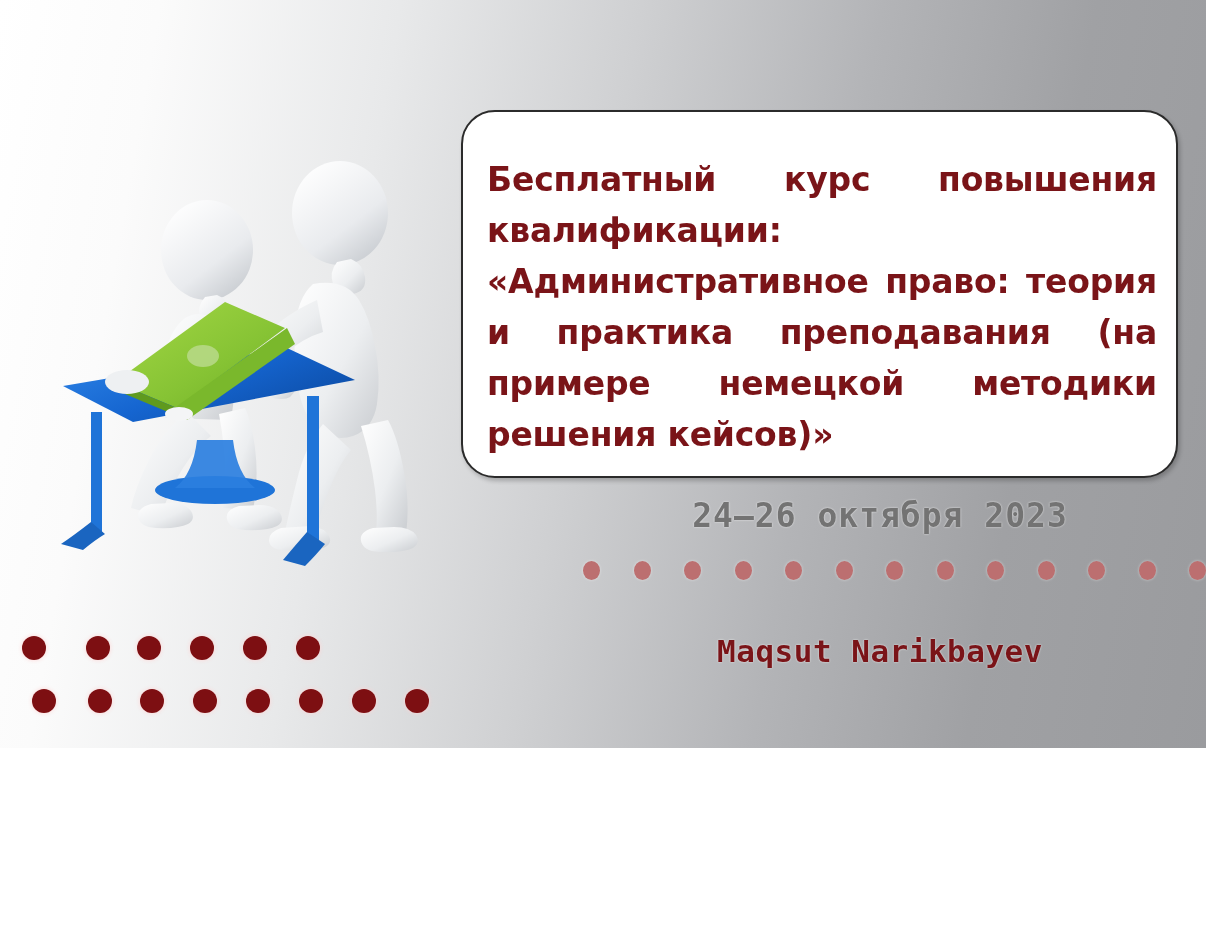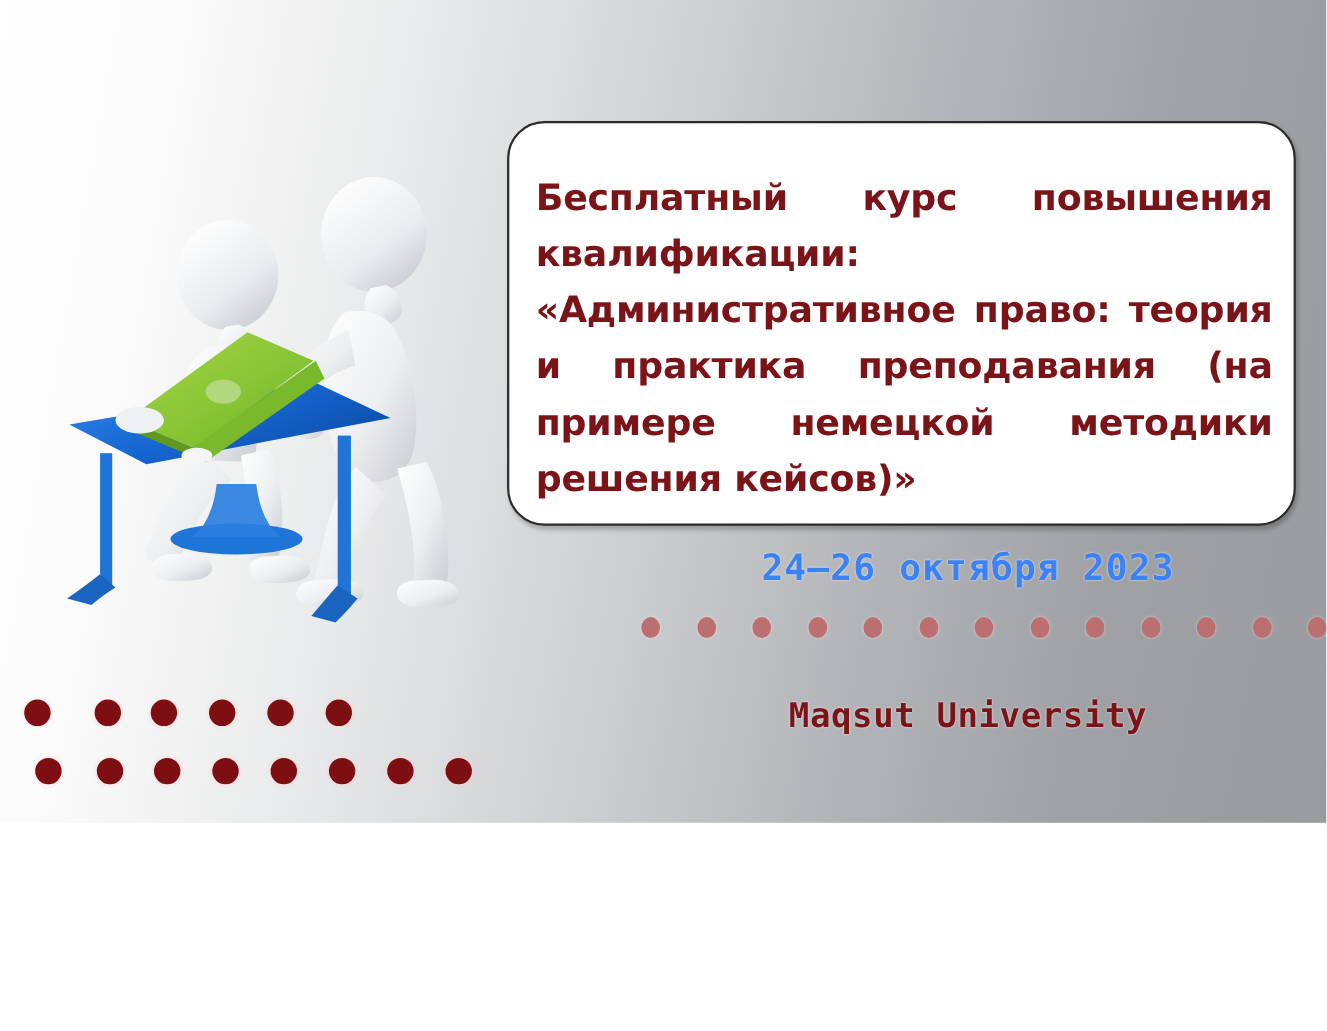--- a/index.html
+++ b/index.html
@@ -77,21 +77,21 @@
     letter-spacing: -0.2px;
   }
 
   
   .date-line {
     position: absolute;
     left: 640px;
     top: 496px;
     width: 480px;
     text-align: center;
-    color: #3b82f6;
+    color: #737373;
     font-family: "DejaVu Sans Mono", monospace;
     font-weight: bold;
     font-size: 33px;
     letter-spacing: 1px;
     text-shadow: 0 0 2px rgba(255,255,255,0.85);
   }
 
   
   .dot-row-right {
     position: absolute;
@@ -240,21 +240,21 @@
     <span class="dot"></span>
     <span class="dot"></span>
     <span class="dot"></span>
     <span class="dot"></span>
     <span class="dot"></span>
     <span class="dot"></span>
     <span class="dot"></span>
   </div>
 
   <div class="uni-block">
-    <div>Maqsut University</div>
+    <div>Maqsut Narikbayev</div>
   </div>
 
   <div class="dotgrid">
     <span class="gdot" style="left:22px;  top:10px;"></span>
     <span class="gdot" style="left:86px;  top:10px;"></span>
     <span class="gdot" style="left:137px; top:10px;"></span>
     <span class="gdot" style="left:190px; top:10px;"></span>
     <span class="gdot" style="left:243px; top:10px;"></span>
     <span class="gdot" style="left:296px; top:10px;"></span>
 

